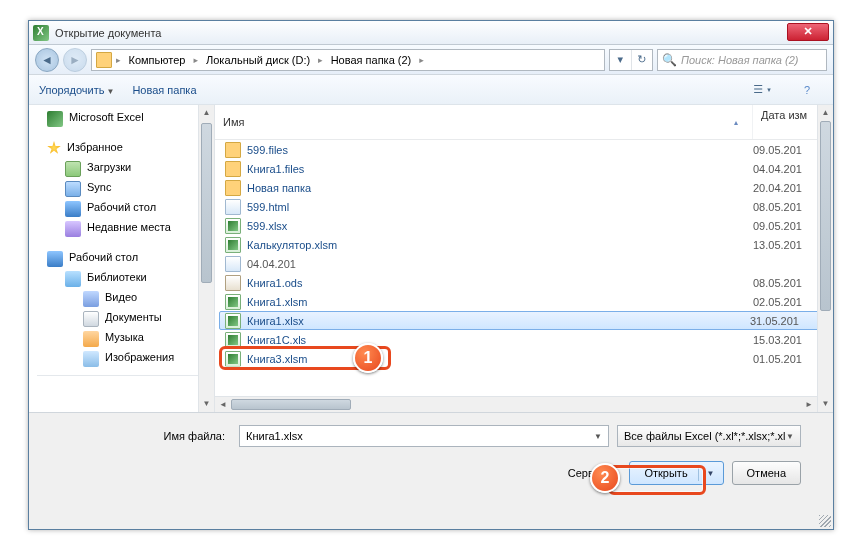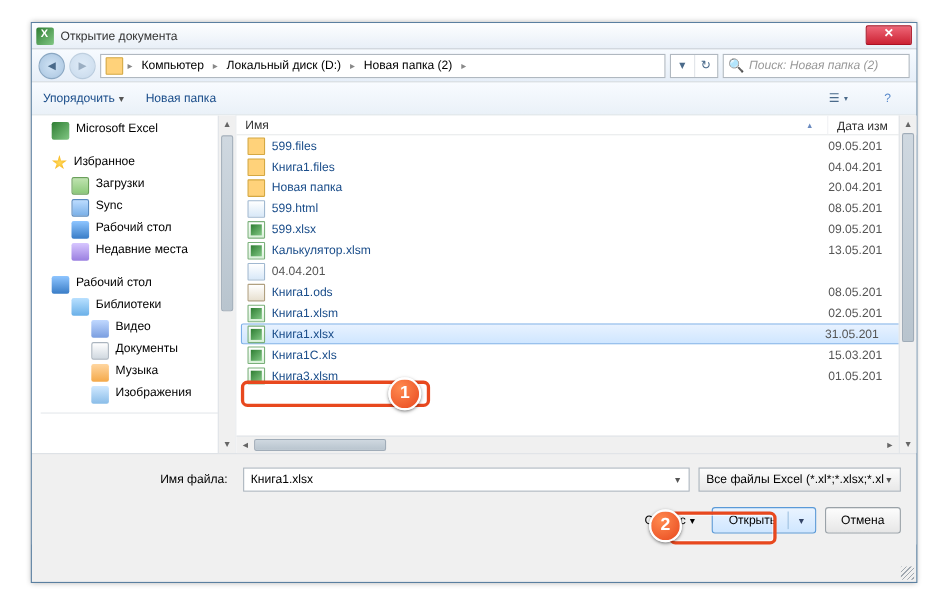--- a/index.html
+++ b/index.html
@@ -52,21 +52,21 @@
 .i-vid{background:linear-gradient(#c0d8ff,#7a9ee0);}
 .i-doc{background:linear-gradient(#fff,#d0d8e0);border:1px solid #aab4be;}
 .i-mus{background:linear-gradient(#ffd6a0,#f4a94a);}
 .i-img{background:linear-gradient(#d0e8ff,#8abde8);}
 .sb-hr{height:1px;background:#e4e8ec;margin:4px 8px;}
 .sb-scroll{position:absolute;right:0;top:0;bottom:0;width:16px;background:#f0f0f0;border-left:1px solid #e0e4e8;}
 .sb-scroll .thumb{position:absolute;left:2px;right:2px;top:18px;height:160px;background:linear-gradient(#cfd8e0,#b8c4ce);border:1px solid #a0acb8;border-radius:2px;}
 .sb-scroll .arr{position:absolute;left:0;right:0;height:16px;text-align:center;font-size:8px;color:#666;line-height:16px;}
 
 .filelist { flex:1; background:#fff; display:flex; flex-direction:column; position:relative;}
-.fl-head { height:18px; display:flex; border-bottom:1px solid #e8eaec; font-size:11px; color:#333;}
+.fl-head { height:35px; display:flex; border-bottom:1px solid #e8eaec; font-size:11px; color:#333;}
 .fl-head .col{ padding:4px 8px; border-right:1px solid #f0f2f4;}
 .col-name{ flex:1; display:flex; align-items:center;}
 .col-name .sort{margin-left:auto; margin-right:6px; font-size:8px; color:#6a8abf;}
 .col-date{ width:80px;}
 .fl-body { flex:1; overflow:hidden; position:relative;}
 .fl-row { height:19px; display:flex; align-items:center; padding-left:10px; gap:6px;}
 .fl-row .fname{ flex:1; color:#1a4d8a; white-space:nowrap;}
 .fl-row .fdate{ width:80px; color:#555; font-size:11px;}
 .fl-row.sel{ background:linear-gradient(#e8f2ff,#cfe6ff); border:1px solid #7aaee8; border-radius:2px; margin:0 2px 0 4px; padding-left:5px;}
 .fi{width:16px;height:16px;display:inline-block;border-radius:1px;}
@@ -75,21 +75,21 @@
 .fi-xlsx{background:linear-gradient(#fff,#d8f0d8);border:1px solid #7ab07a;position:relative;}
 .fi-xlsx::after{content:"";position:absolute;left:2px;top:2px;right:2px;bottom:2px;background:linear-gradient(135deg,#2e7d32,#81c784);}
 .fi-ods{background:linear-gradient(#fff,#e8e0d0);border:1px solid #b0a080;}
 .fl-scroll{position:absolute;right:0;top:0;bottom:0;width:16px;background:#f0f0f0;border-left:1px solid #e0e4e8;}
 .fl-scroll .thumb{position:absolute;left:2px;right:2px;top:16px;height:190px;background:linear-gradient(#cfd8e0,#b8c4ce);border:1px solid #a0acb8;border-radius:2px;}
 .fl-scroll .arr{position:absolute;left:0;right:0;height:16px;text-align:center;font-size:8px;color:#666;line-height:16px;}
 .fl-hscroll{height:16px;background:#f0f0f0;border-top:1px solid #e0e4e8;position:relative;margin-right:16px;}
 .fl-hscroll .thumb{position:absolute;top:2px;bottom:2px;left:16px;width:120px;background:linear-gradient(#cfd8e0,#b8c4ce);border:1px solid #a0acb8;border-radius:2px;}
 .fl-hscroll .arr{position:absolute;top:0;bottom:0;width:16px;text-align:center;font-size:8px;color:#666;line-height:16px;}
 
-.bottom { padding:12px 14px 10px; background:#f0f0f0;}
+.bottom { padding:12px 32px 10px; background:#f0f0f0;}
 .row-file { display:flex; align-items:center; gap:8px; margin-bottom:14px;}
 .row-file .lbl{ width:170px; text-align:right; padding-right:6px;}
 .file-input { flex:1; height:22px; background:#fff; border:1px solid #abb4bd; padding:0 6px; display:flex; align-items:center;}
 .file-input .drp{margin-left:auto;font-size:8px;color:#555;}
 .type-select { width:184px; height:22px; background:linear-gradient(#fdfdfd,#e8e8e8); border:1px solid #abb4bd; padding:0 6px; display:flex; align-items:center;}
 .type-select .drp{margin-left:auto;font-size:8px;color:#555;}
 .row-btn { display:flex; align-items:center; justify-content:flex-end; gap:8px;}
 .svc{ margin-right:6px;}
 .svc .arr{font-size:8px;margin-left:2px;}
 .btn { height:24px; padding:0 14px; background:linear-gradient(#fdfdfd,#e6e6e6); border:1px solid #9aa2a8; border-radius:3px; display:flex; align-items:center;}

